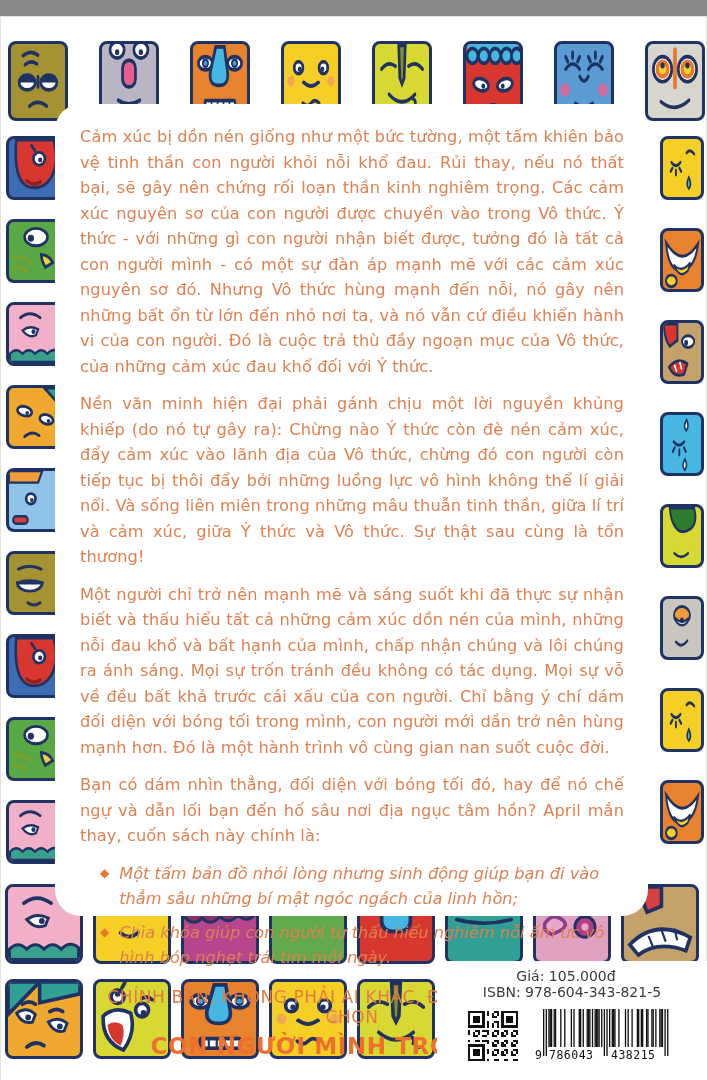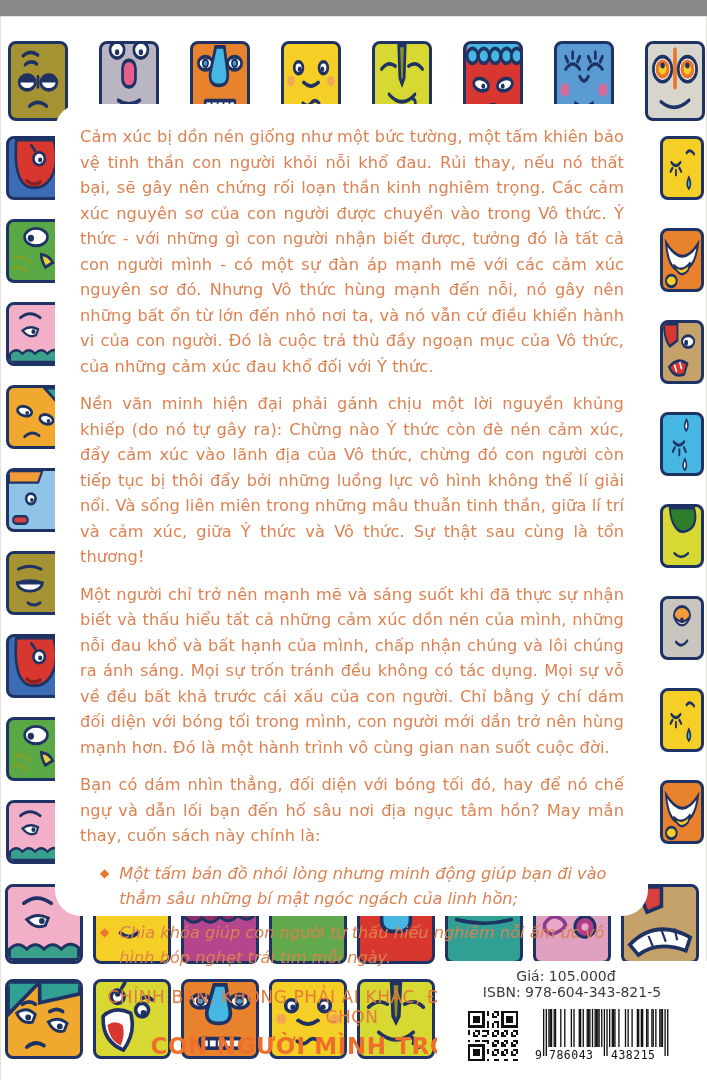--- a/index.html
+++ b/index.html
@@ -412,25 +412,25 @@
           <circle cx="30" cy="92" r="2.5" fill="#1e3263"></circle>
           <circle cx="82" cy="88" r="2.5" fill="#1e3263"></circle>
         </svg>
       </div>
     </div>
 
   <div class="card">
     <p>Cảm xúc bị dồn nén giống như một bức tường, một tấm khiên bảo vệ tinh thần con người khỏi nỗi khổ đau. Rủi thay, nếu nó thất bại, sẽ gây nên chứng rối loạn thần kinh nghiêm trọng. Các cảm xúc nguyên sơ của con người được chuyển vào trong Vô thức. Ý thức - với những gì con người nhận biết được, tưởng đó là tất cả con người mình - có một sự đàn áp mạnh mẽ với các cảm xúc nguyên sơ đó. Nhưng Vô thức hùng mạnh đến nỗi, nó gây nên những bất ổn từ lớn đến nhỏ nơi ta, và nó vẫn cứ điều khiển hành vi của con người. Đó là cuộc trả thù đầy ngoạn mục của Vô thức, của những cảm xúc đau khổ đối với Ý thức.</p>
     <p>Nền văn minh hiện đại phải gánh chịu một lời nguyền khủng khiếp (do nó tự gây ra): Chừng nào Ý thức còn đè nén cảm xúc, đẩy cảm xúc vào lãnh địa của Vô thức, chừng đó con người còn tiếp tục bị thôi đẩy bởi những luồng lực vô hình không thể lí giải nổi. Và sống liên miên trong những mâu thuẫn tinh thần, giữa lí trí và cảm xúc, giữa Ý thức và Vô thức. Sự thật sau cùng là tổn thương!</p>
     <p>Một người chỉ trở nên mạnh mẽ và sáng suốt khi đã thực sự nhận biết và thấu hiểu tất cả những cảm xúc dồn nén của mình, những nỗi đau khổ và bất hạnh của mình, chấp nhận chúng và lôi chúng ra ánh sáng. Mọi sự trốn tránh đều không có tác dụng. Mọi sự vỗ về đều bất khả trước cái xấu của con người. Chỉ bằng ý chí dám đối diện với bóng tối trong mình, con người mới dần trở nên hùng mạnh hơn. Đó là một hành trình vô cùng gian nan suốt cuộc đời.</p>
-    <p>Bạn có dám nhìn thẳng, đối diện với bóng tối đó, hay để nó chế ngự và dẫn lối bạn đến hố sâu nơi địa ngục tâm hồn? May mắn thay, cuốn sách này chính là:</p>
+    <p>Bạn có dám nhìn thẳng, đối diện với bóng tối đó, hay để nó chế ngự và dẫn lối bạn đến hố sâu nơi địa ngục tâm hồn? April mắn thay, cuốn sách này chính là:</p>
     <ul class="bullets">
       <li>
         <span class="diamond">◆</span>
-        <span>Một tấm bản đồ nhói lòng nhưng minh động giúp bạn đi vào thẳm sâu những bí mật ngóc ngách của linh hồn;</span>
+        <span>Một tấm bản đồ nhói lòng nhưng sinh động giúp bạn đi vào thẳm sâu những bí mật ngóc ngách của linh hồn;</span>
       </li>
       <li>
         <span class="diamond">◆</span>
         <span>Chìa khóa giúp con người tự thấu hiểu nghiêm nỗi ấm ức vô hình bóp nghẹt trái tim mỗi ngày.</span>
       </li>
     </ul>
     <div class="tagline1">CHÍNH BẠN, KHÔNG PHẢI AI KHÁC, ĐƯỢC QUYỀN LỰA CHỌN</div>
     <div class="tagline2">CON NGƯỜI MÌNH TRỞ THÀNH</div>
   </div>
 

